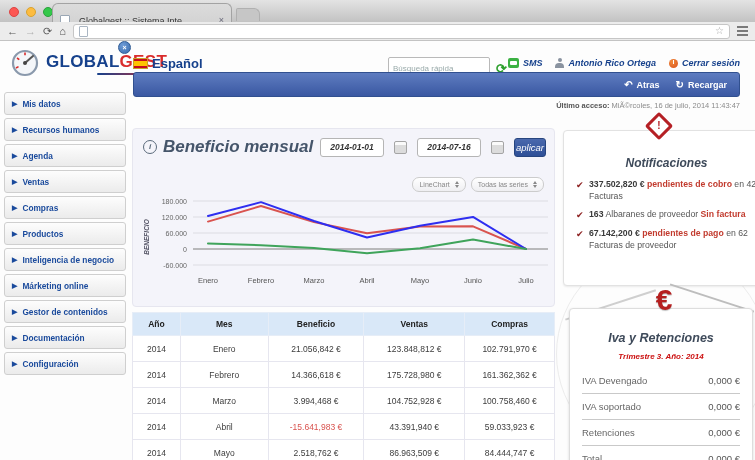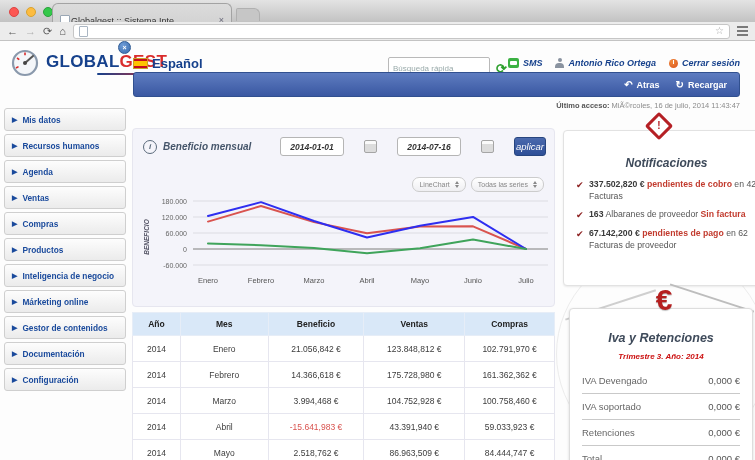--- a/index.html
+++ b/index.html
@@ -8,21 +8,21 @@
   
   .titlebar{position:absolute;left:0;top:0;right:0;height:22px;
             background:linear-gradient(#e3e3e3,#c2c2c2);border-bottom:1px solid #9f9f9f;}
   .lights{position:absolute;left:9px;top:7px;display:flex;gap:7px;}
   .light{width:8px;height:8px;border-radius:50%;}
   .light.r{background:#fc5753;border:1px solid #d44;}
   .light.y{background:#fdbc40;border:1px solid #d9a32f;}
   .light.g{background:#34c84a;border:1px solid #2aa23c;}
   .tab{position:absolute;left:52px;top:3px;width:180px;height:34px;
        background:linear-gradient(#dcdcdc,#cccccc);border:1px solid #a3a3a3;border-bottom:none;
-       border-radius:6px 6px 0 0;display:flex;align-items:center;gap:1px;padding:0 7px;box-sizing:border-box;}
+       border-radius:6px 6px 0 0;display:flex;align-items:center;gap:9px;padding:0 7px;box-sizing:border-box;}
   .tab-stub{position:absolute;left:236px;top:8px;width:22px;height:12px;background:#c6c6c6;
             border-radius:2px 6px 0 0;border:1px solid #b0b0b0;border-bottom:none;}
   .page-ico{width:8px;height:10px;background:#fff;border:1px solid #9aa7b5;border-radius:1px;flex:0 0 auto;}
   .tab-title{font-size:9px;color:#333;white-space:nowrap;overflow:hidden;flex:1;}
   .tab-close{font-size:9px;color:#667;line-height:1;}
   .toolbar{position:absolute;left:0;top:22px;right:0;height:19px;background:#ececec;
            border-bottom:1px solid #c3c3c3;display:flex;align-items:center;gap:7px;padding:0 7px;box-sizing:border-box;}
   .nav-ico{font-size:11px;line-height:1;color:#555;}
   .nav-ico.dim{color:#b0b0b0;}
   .urlbar{flex:1;height:13px;background:#fff;border:1px solid #c6c6c6;border-radius:3px;
@@ -62,33 +62,33 @@
               position:relative;}
   .logout-ico::after{content:"";position:absolute;left:4px;top:1.5px;width:1.5px;height:4px;background:#fff;}
   .bluebar{position:absolute;left:133px;top:72px;width:607px;height:25px;border-radius:3px;
            background:linear-gradient(#5e7cc0,#3a58a2);border:1px solid #31508f;box-sizing:border-box;
            display:flex;align-items:center;justify-content:flex-end;gap:16px;padding:0 12px;}
   .bluebtn{display:flex;align-items:center;gap:4px;color:#fff;font-size:9px;font-weight:bold;}
   .bluebtn .ic{font-size:10px;line-height:1;}
   .last-access{position:absolute;right:15px;top:101px;font-size:7.5px;color:#8b8b8b;}
   .last-access b{color:#555;}
   
-  .sidebar{position:absolute;left:4px;top:108px;width:122px;display:flex;flex-direction:column;gap:3px;}
+  .sidebar{position:absolute;left:4px;top:92px;width:122px;display:flex;flex-direction:column;gap:3px;}
   .side-item{height:23px;border:1px solid #cfcfcf;border-radius:3px;box-sizing:border-box;
              background:linear-gradient(#fdfdfd,#ebebeb);display:flex;align-items:center;gap:5px;
              padding:0 7px;color:#1a4a9c;font-weight:bold;font-size:8.3px;cursor:pointer;}
   .side-arrow{font-size:7px;color:#1a4a9c;line-height:1;}
   
   .chart-card{position:absolute;left:132px;top:128px;width:423px;height:179px;background:#f4f4fa;
               border:1px solid #e6e6ef;border-radius:4px;box-sizing:border-box;}
   .chart-head{position:absolute;left:10px;right:8px;top:8px;display:flex;align-items:center;}
   .info-icon{width:12px;height:12px;border:1.4px solid #5a6a7a;border-radius:50%;color:#5a6a7a;
              font-size:8px;font-style:italic;font-weight:bold;text-align:center;line-height:12px;}
-  .chart-title{font-style:italic;font-weight:600;color:#45556a;font-size:10px;margin-left:6px;}
-  .controls{margin-left:auto;display:flex;align-items:center;gap:20px;}
+  .chart-title{font-style:italic;font-weight:600;color:#45556a;font-size:17px;margin-left:6px;}
+  .controls{margin-left:auto;display:flex;align-items:center;gap:10px;}
   .date-input{width:58px;height:15px;border:1px solid #b5b5b5;border-radius:3px;background:#fff;
               font-size:8.5px;font-weight:bold;font-style:italic;color:#333;text-align:center;
               font-family:"Liberation Sans",sans-serif;}
   .cal-icon{width:11px;height:11px;border:1px solid #a5a5a5;border-radius:2px;
             background:linear-gradient(#fafafa 0 30%,#dcdcdc 30% 100%);}
   .apply-btn{height:17px;padding:0 1px;background:linear-gradient(#4a69ad,#2e4f97);color:#fff;
              font-size:9.5px;font-style:italic;border:1px solid #27457f;border-radius:3px;
              display:flex;align-items:center;cursor:pointer;}
   .select-row{position:absolute;right:10px;top:48px;display:flex;gap:5px;}
   .chart-select{height:13px;border:1px solid #ccc;border-radius:7px;background:linear-gradient(#fff,#efeff2);

